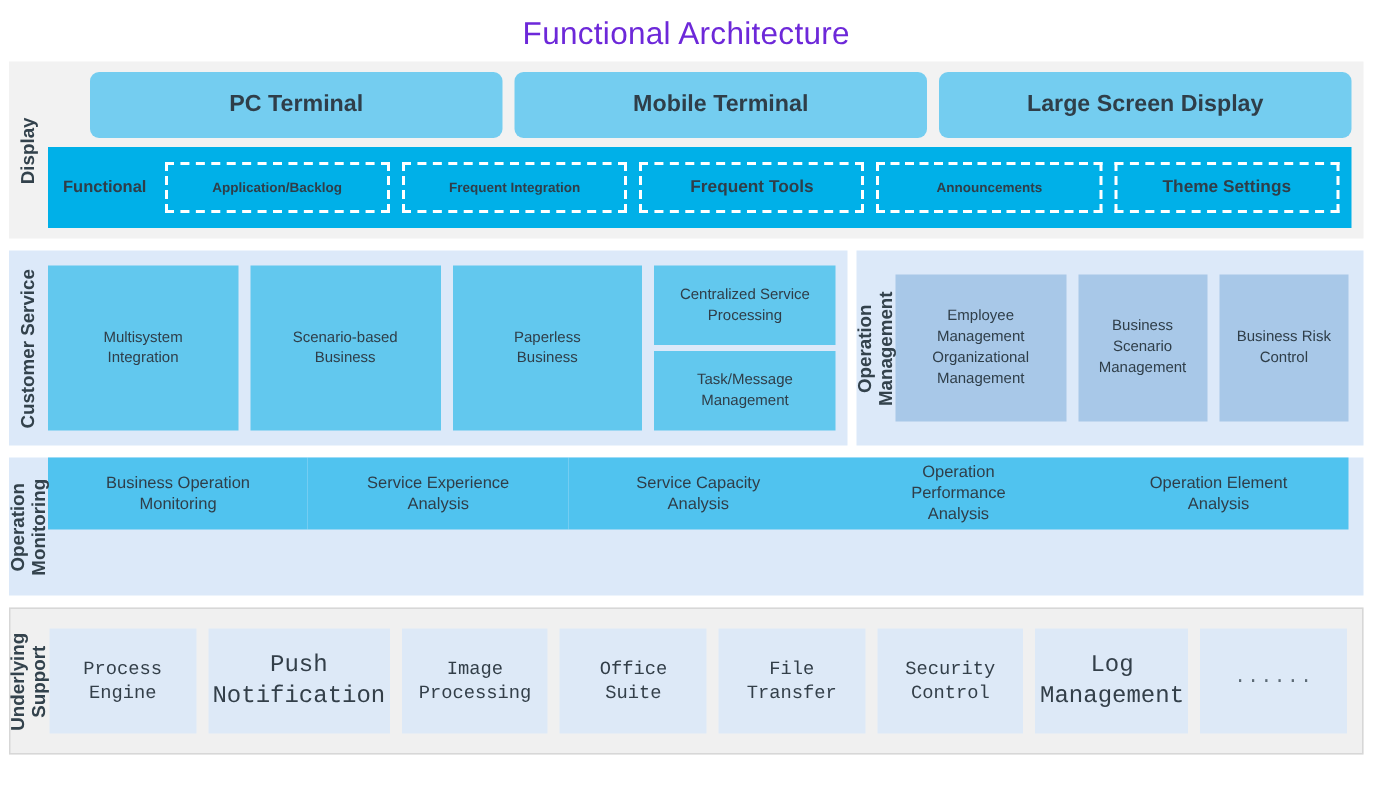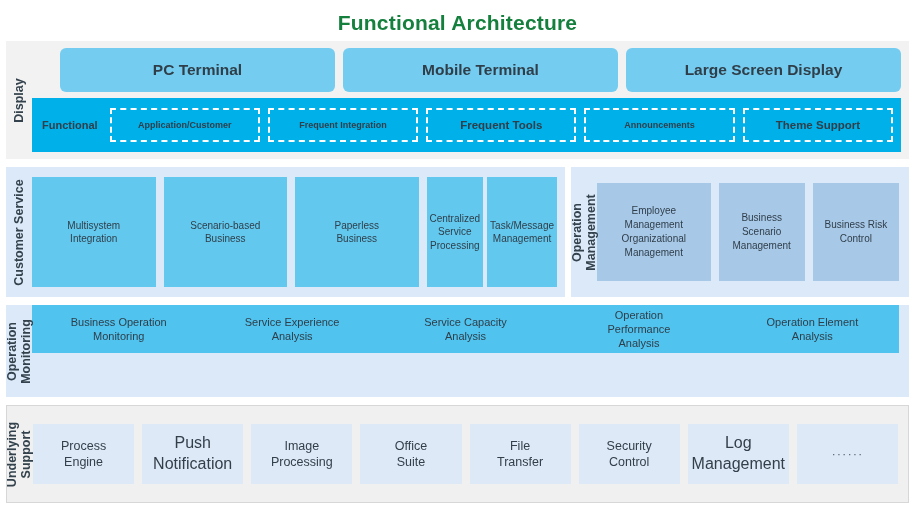--- a/index.html
+++ b/index.html
@@ -19,22 +19,22 @@
     position: relative;
     width: 915px;
     height: 532px;
     box-sizing: border-box;
   }
 
   
   .title {
     text-align: center;
     font-size: 21px;
-    font-weight: bold;
-    color: #15803d;
+    font-weight: normal;
+    color: #6d28d9;
     letter-spacing: 0.2px;
     padding-top: 10px;
     line-height: 1.2;
   }
 
   
   .band {
     position: relative;
     box-sizing: border-box;
     display: flex;
@@ -161,20 +161,21 @@
     font-size: 10px;
     color: #2f3e49;
     line-height: 1.35;
     padding: 2px 3px;
     box-sizing: border-box;
   }
   .cs-split {
     flex: 1 1 0;
     align-self: stretch;
     display: flex;
+    flex-direction: column;
     gap: 4px;
   }
   .cs-split .cs-box { flex: 1 1 0; }
 
   .om-section {
     flex: 0 0 338px;
     background: #dce9f9;
     display: flex;
     align-items: stretch;
     box-sizing: border-box;
@@ -244,31 +245,32 @@
   .sup-body {
     flex: 1 1 auto;
     display: flex;
     gap: 8px;
     align-items: center;
     padding: 0 10px 0 0;
     box-sizing: border-box;
   }
   .sup-box {
     flex: 1 1 0;
-    height: 60px;
+    height: 70px;
     background: #dde9f7;
     display: flex;
     align-items: center;
     justify-content: center;
     text-align: center;
     font-size: 12.5px;
     color: #333f49;
     line-height: 1.3;
     padding: 2px 3px;
     box-sizing: border-box;
+    font-family: Liberation Mono, monospace;
   }
   .sup-box.small-text { font-size: 16px; }
   .sup-box.dots { font-size: 13px; letter-spacing: 1px; color: #5d6b76; }
 </style>
 </head>
 <body>
 
 <div class="page">
 
   <div class="title">Functional Architecture</div>
@@ -278,25 +280,25 @@
       <span>Display</span>
     </div>
     <div class="display-body">
       <div class="terminal-row">
         <div class="terminal-box">PC Terminal</div>
         <div class="terminal-box">Mobile Terminal</div>
         <div class="terminal-box">Large Screen Display</div>
       </div>
       <div class="workstation-band">
         <div class="workstation-label">Functional</div>
-        <div class="ws-item">Application/Customer</div>
+        <div class="ws-item">Application/Backlog</div>
         <div class="ws-item">Frequent Integration</div>
         <div class="ws-item big">Frequent Tools</div>
         <div class="ws-item">Announcements</div>
-        <div class="ws-item big">Theme Support</div>
+        <div class="ws-item big">Theme Settings</div>
       </div>
     </div>
   </div>
 
   <div class="mid-row">
 
     <div class="band cs-section">
       <div class="side-label">
         <span>Customer Service</span>
       </div>

